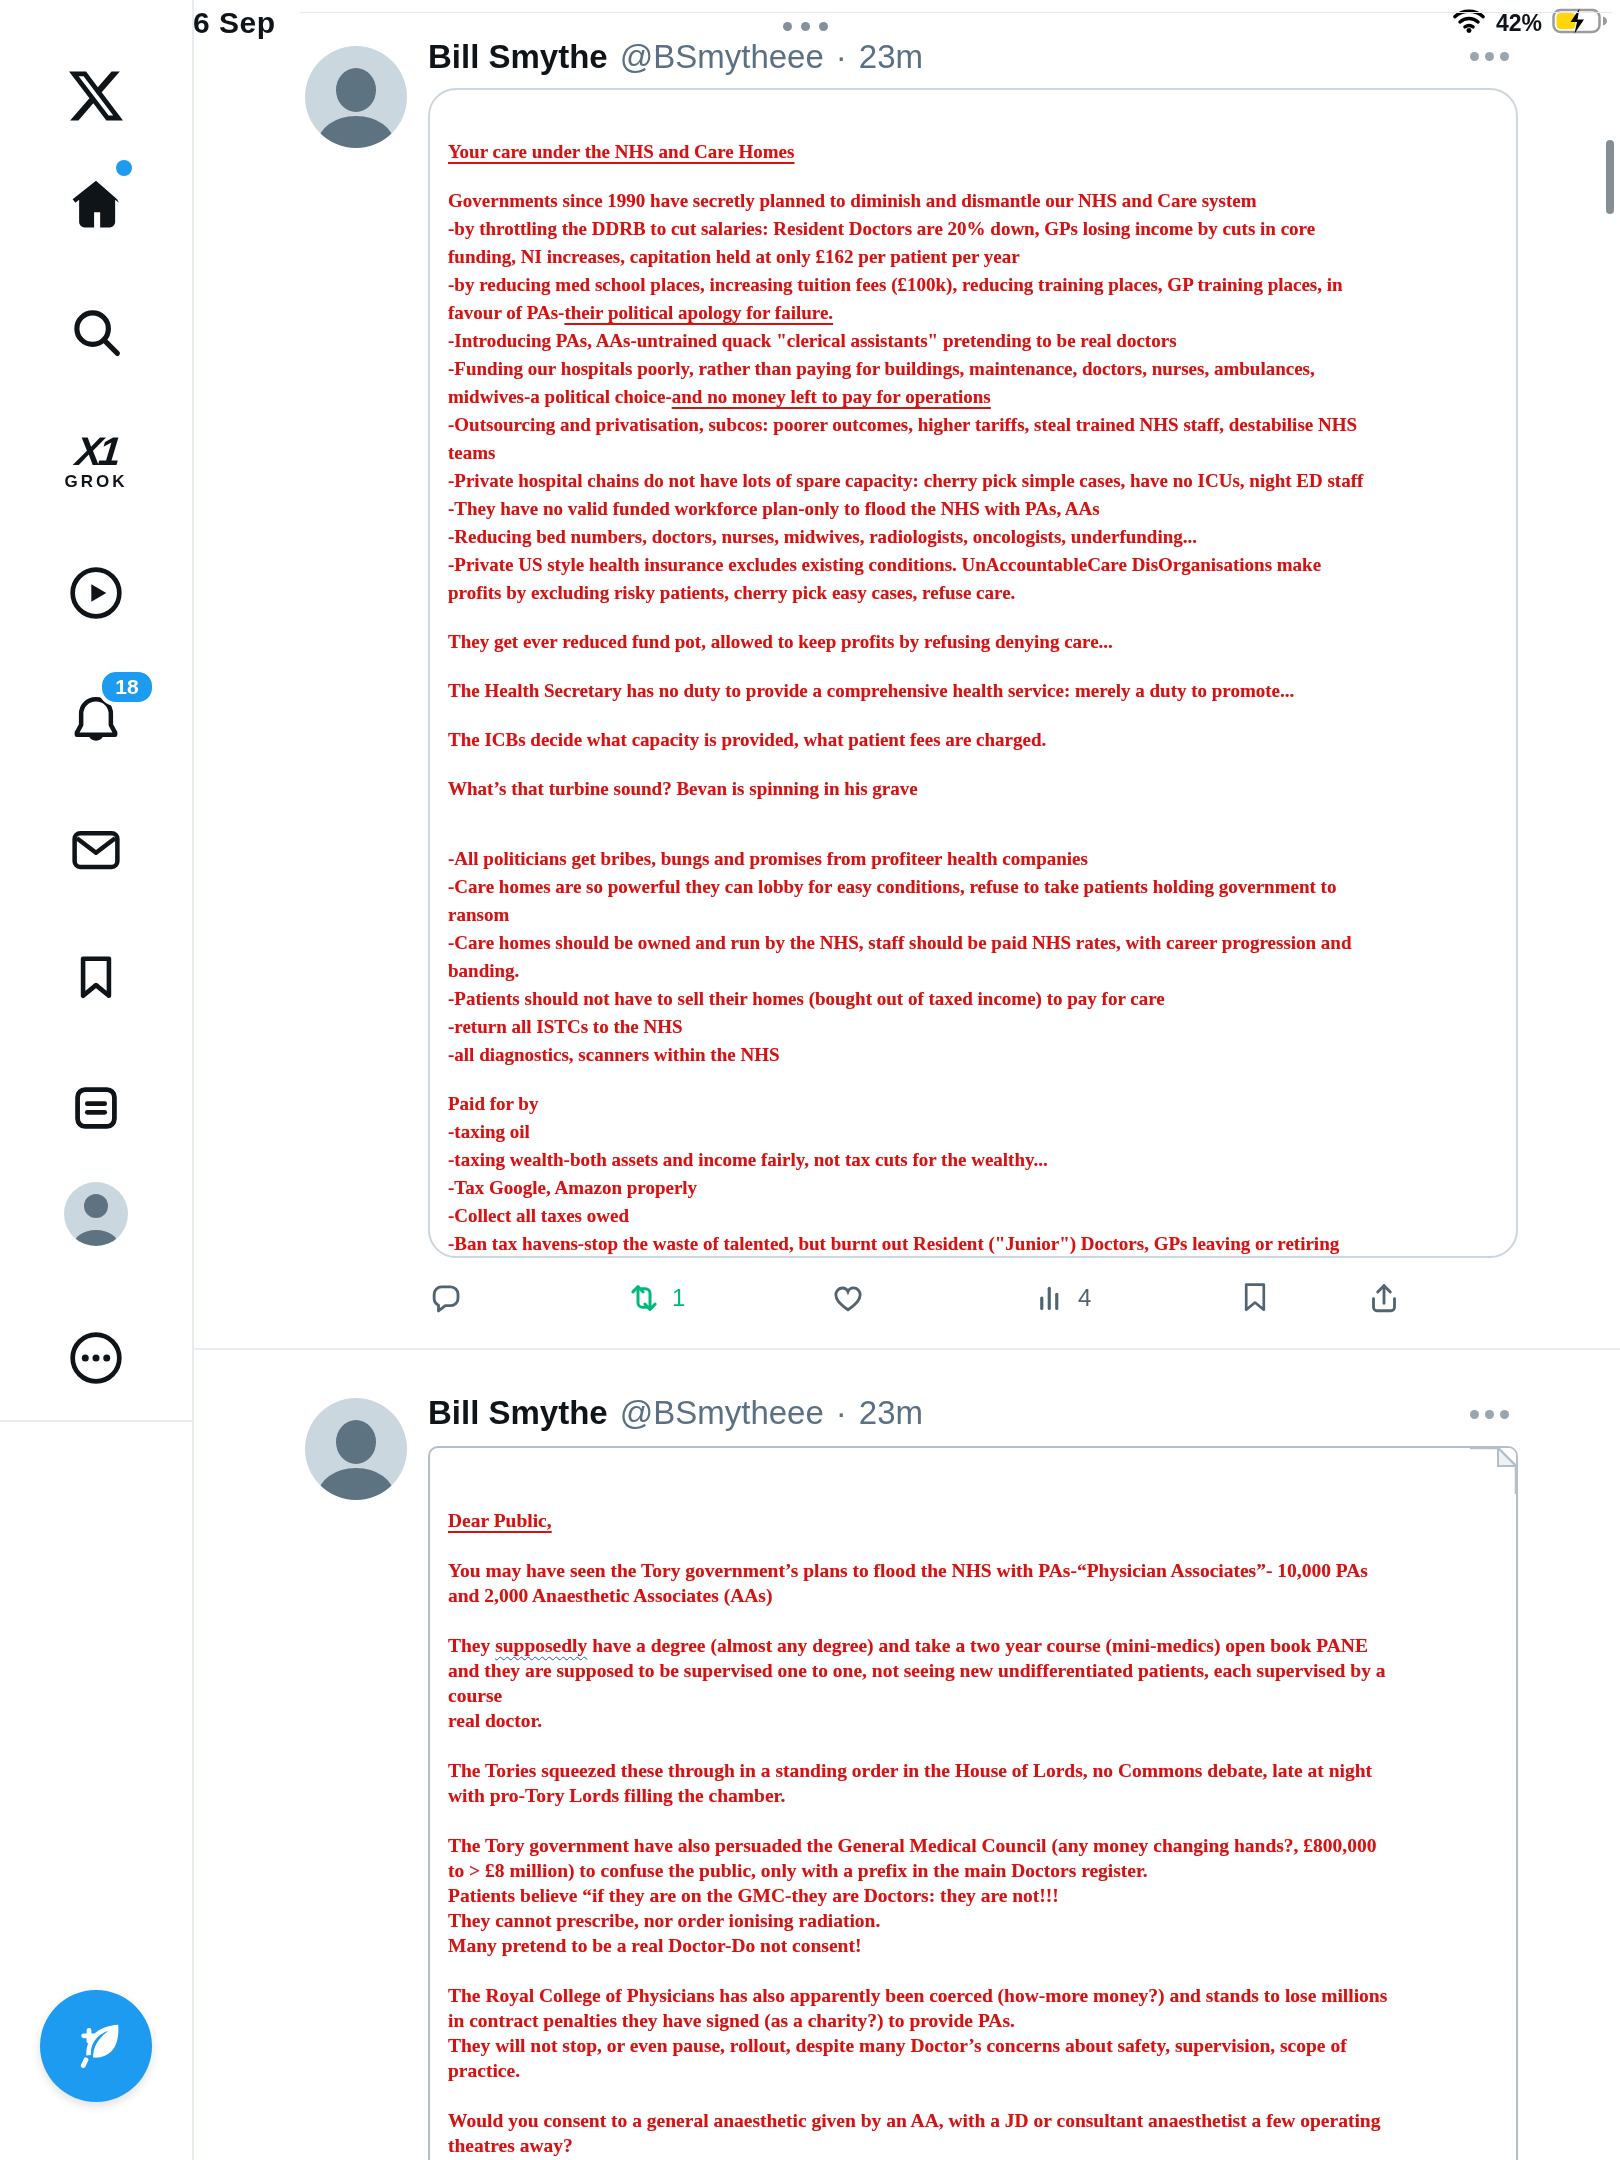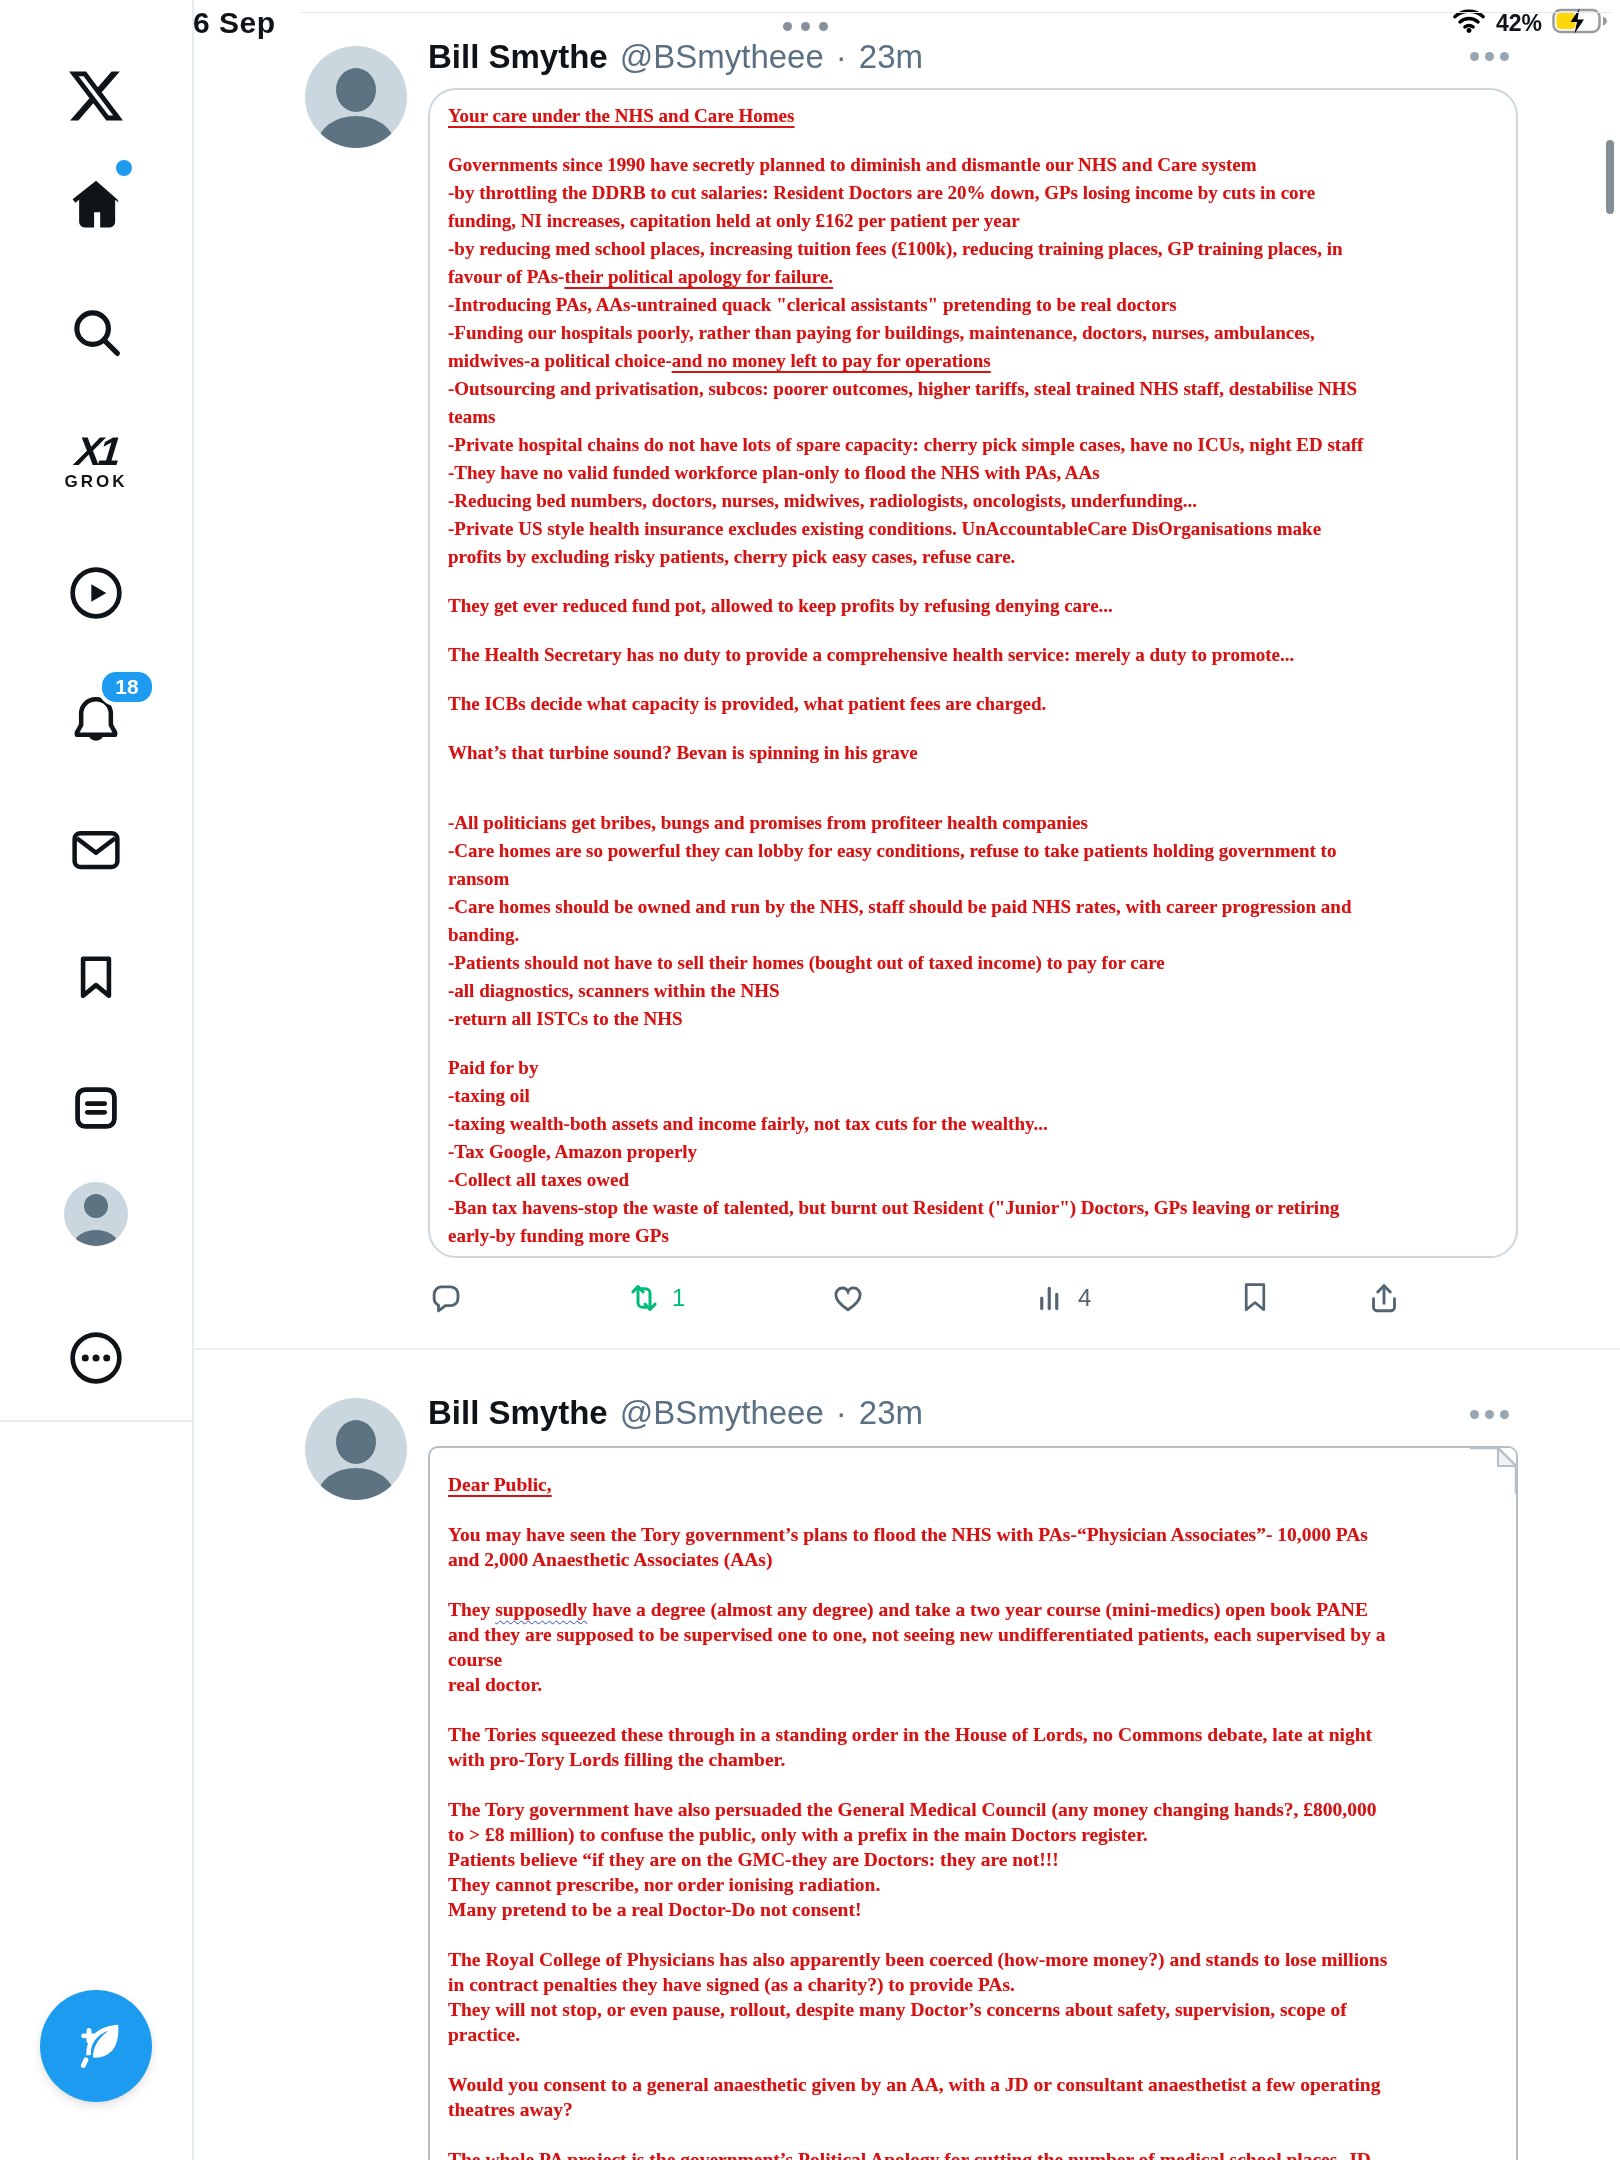--- a/index.html
+++ b/index.html
@@ -45,21 +45,21 @@
   .th2{left:428px;top:1394px;}
   .t-name{font-weight:700;color:#0f1419;}
   .t-handle,.t-dot,.t-time{color:#5b7083;font-weight:400;}
   .more-dots{position:absolute;display:flex;gap:6px;}
   .md1{left:1470px;top:52px;}
   .md2{left:1470px;top:1410px;}
   .more-dots i{width:9px;height:9px;border-radius:50%;background:#98a6b1;}
   .card{position:absolute;background:#fff;}
   .card1{left:428px;top:88px;width:1086px;height:1166px;border:2px solid #ccd6dd;border-radius:28px;overflow:hidden;}
   .card2{left:428px;top:1446px;width:1086px;height:740px;border:2px solid #b4bfc7;border-radius:10px;overflow:hidden;}
-  .letter{padding:12px 18px;overflow:hidden;}
+  .letter{padding:12px 18px;overflow:hidden;margin-top:36px;}
   .lln{white-space:nowrap;font-family:"Liberation Serif",serif;font-weight:700;color:#d21414;
        text-shadow:0 0 1px rgba(210,20,20,.35);}
   .card1 .lln{font-size:19px;height:28px;line-height:28px;}
   .card1 .lln.blank{height:21px;}
   .card2 .lln{font-size:19.5px;height:25px;line-height:25px;}
   .card2 .lln.blank{height:25px;}
   .ul{text-decoration:underline;text-decoration-thickness:2px;text-underline-offset:4px;}
   .wavy{text-decoration:underline wavy #2d6cdf;text-decoration-thickness:1px;text-underline-offset:4px;}
   .fold{position:absolute;top:-2px;right:-2px;}
   
@@ -230,22 +230,22 @@
         <div class="lln blank">&nbsp;</div>
         <div class="lln"><span>What’s that turbine sound? Bevan is spinning in his grave</span></div>
         <div class="lln blank">&nbsp;</div>
         <div class="lln blank">&nbsp;</div>
         <div class="lln"><span>-All politicians get bribes, bungs and promises from profiteer health companies</span></div>
         <div class="lln"><span>-Care homes are so powerful they can lobby for easy conditions, refuse to take patients holding government to</span></div>
         <div class="lln"><span>ransom</span></div>
         <div class="lln"><span>-Care homes should be owned and run by the NHS, staff should be paid NHS rates, with career progression and</span></div>
         <div class="lln"><span>banding.</span></div>
         <div class="lln"><span>-Patients should not have to sell their homes (bought out of taxed income) to pay for care</span></div>
+        <div class="lln"><span>-return all ISTCs to the NHS</span></div>
         <div class="lln"><span>-all diagnostics, scanners within the NHS</span></div>
-        <div class="lln"><span>-return all ISTCs to the NHS</span></div>
         <div class="lln blank">&nbsp;</div>
         <div class="lln"><span>Paid for by</span></div>
         <div class="lln"><span>-taxing oil</span></div>
         <div class="lln"><span>-taxing wealth-both assets and income fairly, not tax cuts for the wealthy...</span></div>
         <div class="lln"><span>-Tax Google, Amazon properly</span></div>
         <div class="lln"><span>-Collect all taxes owed</span></div>
         <div class="lln"><span>-Ban tax havens-stop the waste of talented, but burnt out Resident ("Junior") Doctors, GPs leaving or retiring</span></div>
         <div class="lln"><span>early-by funding more GPs</span></div>
       </div>
   </div>

